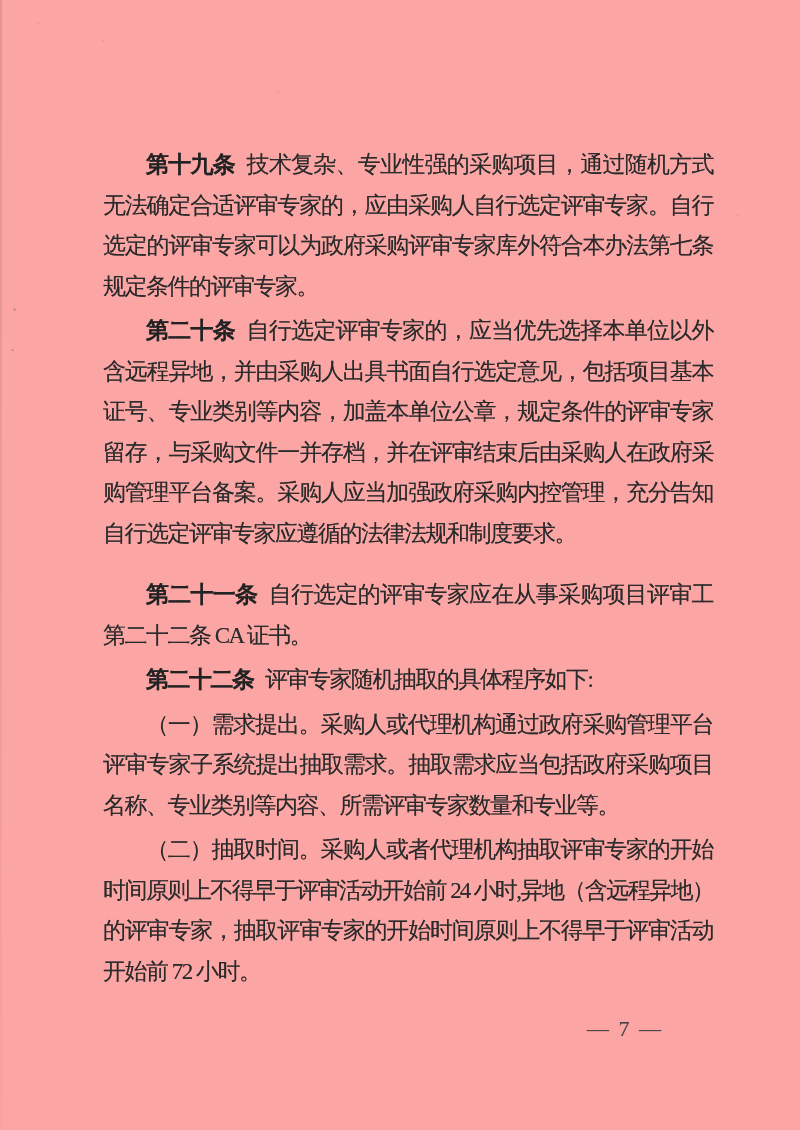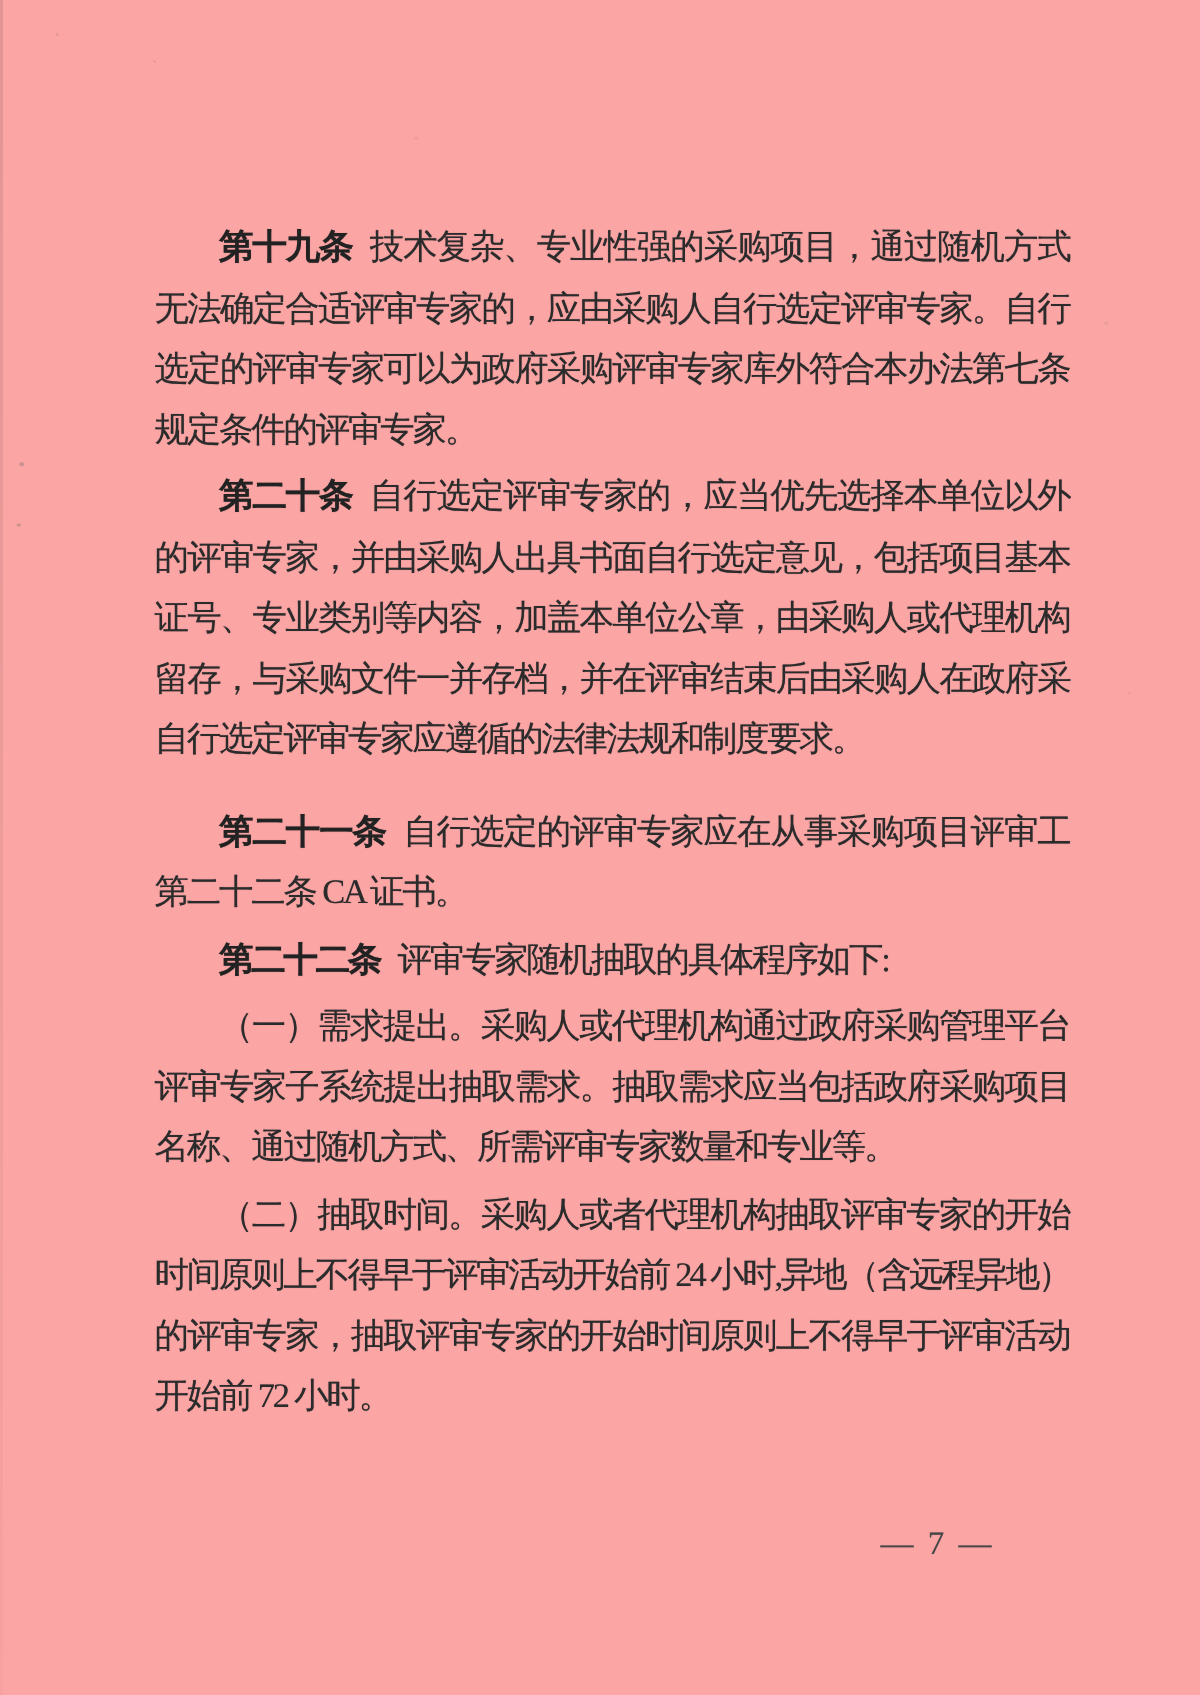--- a/index.html
+++ b/index.html
@@ -59,39 +59,40 @@
 
     <p>
       <span class="ln first fill"><b>第十九条</b><span>技术复杂、专业性强的采购项目，通过随机方式</span></span>
       <span class="ln fill">无法确定合适评审专家的，应由采购人自行选定评审专家。自行</span>
       <span class="ln fill">选定的评审专家可以为政府采购评审专家库外符合本办法第七条</span>
       <span class="ln last">规定条件的评审专家。</span>
     </p>
 
     <p>
       <span class="ln first fill"><b>第二十条</b><span>自行选定评审专家的，应当优先选择本单位以外</span></span>
-      <span class="ln fill">的评审专家，并由采购人出具书面自行选定意见，包括项目基本</span>
-      <span class="ln fill">证号、专业类别等内容，加盖本单位公章，由采购人或代理机构</span>
+      <span class="ln fill">含远程异地，并由采购人出具书面自行选定意见，包括项目基本</span>
+      <span class="ln fill">证号、专业类别等内容，加盖本单位公章，规定条件的评审专家</span>
       <span class="ln fill">留存，与采购文件一并存档，并在评审结束后由采购人在政府采</span>
+      <span class="ln fill">购管理平台备案。采购人应当加强政府采购内控管理，充分告知</span>
       <span class="ln last">自行选定评审专家应遵循的法律法规和制度要求。</span>
     </p>
 
     <p class="sp">
       <span class="ln first fill"><b>第二十一条</b><span>自行选定的评审专家应在从事采购项目评审工</span></span>
       <span class="ln last">第二十二条 CA 证书。</span>
     </p>
 
     <p>
       <span class="ln first last"><b>第二十二条</b><span>评审专家随机抽取的具体程序如下:</span></span>
     </p>
 
     <p>
       <span class="ln first fill">（一）需求提出。采购人或代理机构通过政府采购管理平台</span>
       <span class="ln fill">评审专家子系统提出抽取需求。抽取需求应当包括政府采购项目</span>
-      <span class="ln last">名称、通过随机方式、所需评审专家数量和专业等。</span>
+      <span class="ln last">名称、专业类别等内容、所需评审专家数量和专业等。</span>
     </p>
 
     <p>
       <span class="ln first fill">（二）抽取时间。采购人或者代理机构抽取评审专家的开始</span>
       <span class="ln fill tight">时间原则上不得早于评审活动开始前 24 小时,异地（含远程异地）</span>
       <span class="ln fill">的评审专家，抽取评审专家的开始时间原则上不得早于评审活动</span>
       <span class="ln last">开始前 72 小时。</span>
     </p>
 
   </div>

